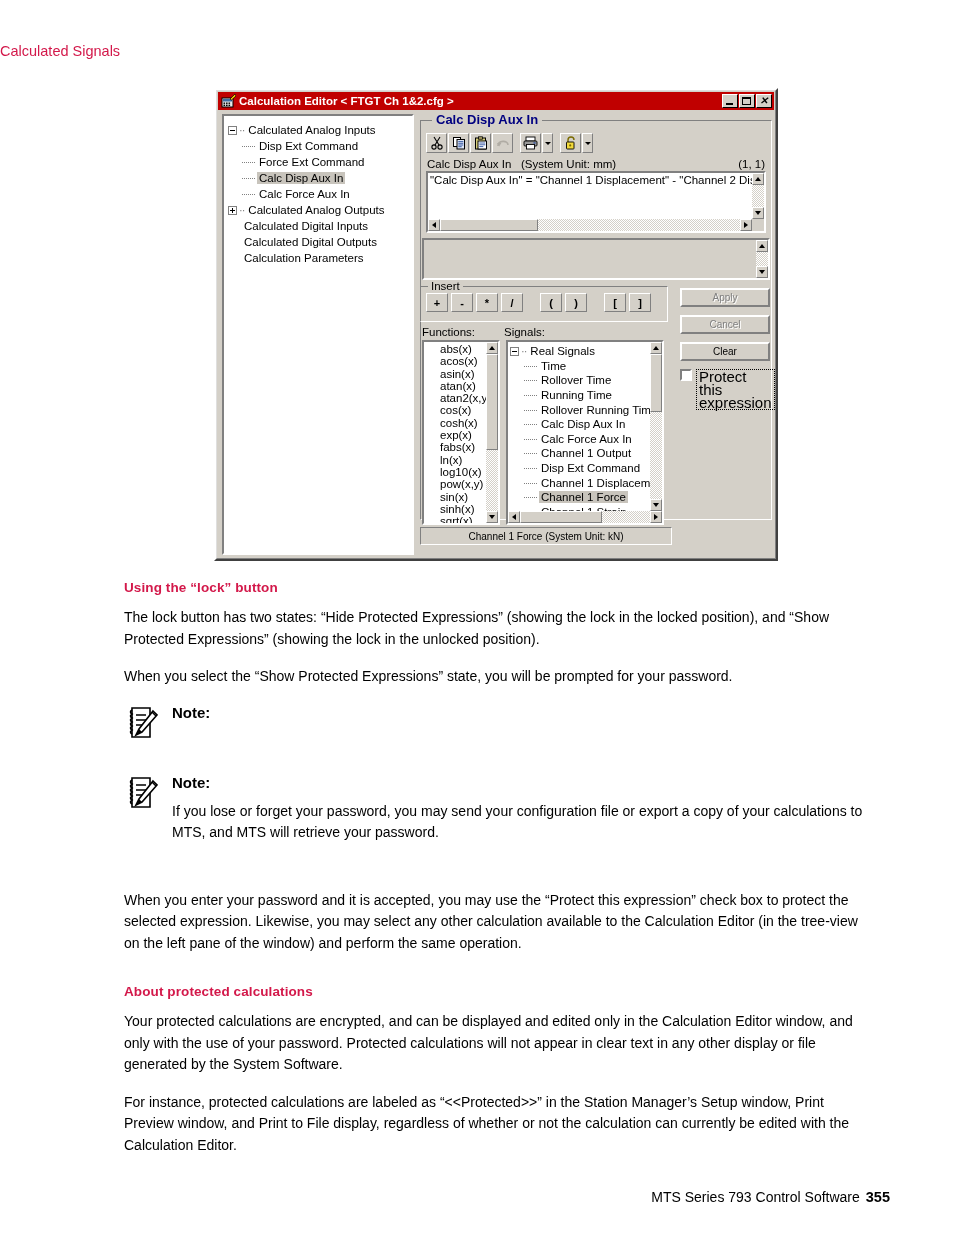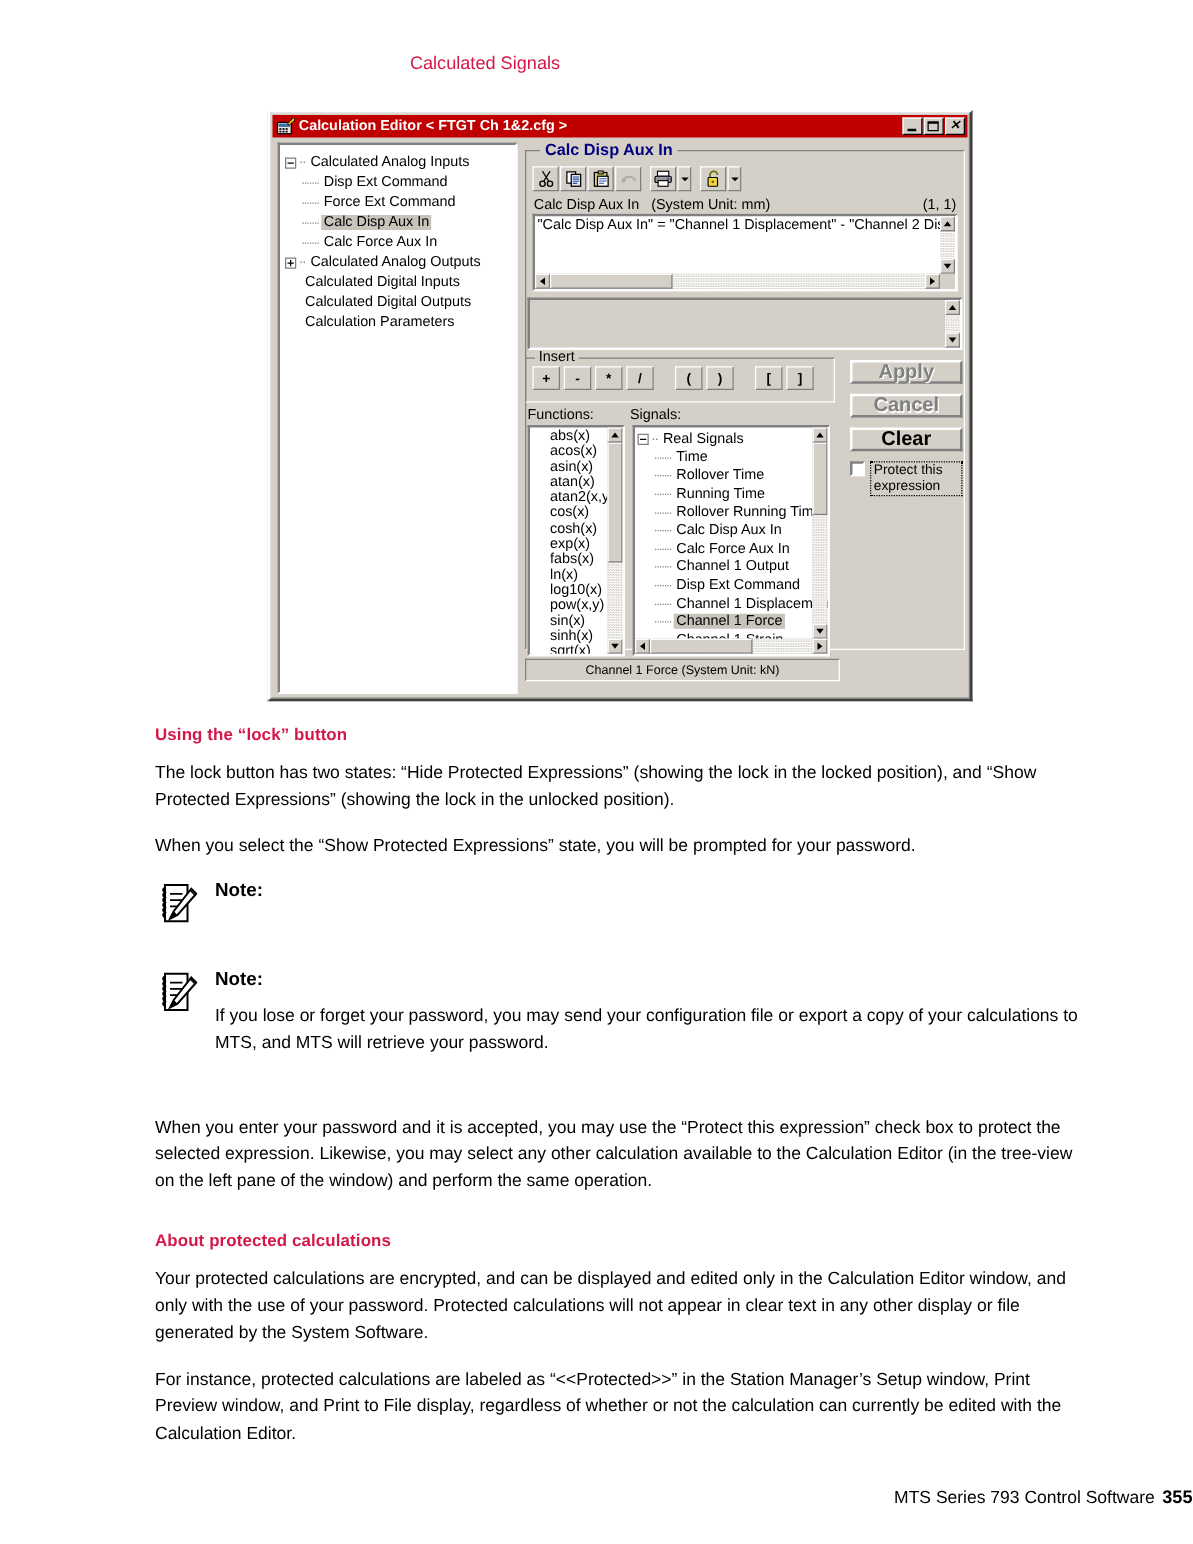--- a/index.html
+++ b/index.html
@@ -3,24 +3,24 @@
 <meta charset="utf-8">
 <style>
   html,body{margin:0;padding:0;}
   body{
     width:954px;height:1235px;background:#ffffff;
     font-family:"Liberation Sans",sans-serif;
     color:#000;position:relative;overflow:hidden;
   }
 
   
-  .page-header{position:absolute;top:42px;left:0;width:860px;text-align:center;padding-right:84px;box-sizing:border-box;}
+  .page-header{position:absolute;top:42px;left:0;width:860px;text-align:left;padding-right:84px;box-sizing:border-box;}
   .page-header span{color:#d3184a;font-size:14.5px;}
 
-  .page-footer{position:absolute;top:1189px;left:0;width:954px;text-align:right;box-sizing:border-box;font-size:14px;}
+  .page-footer{position:absolute;top:1189px;left:0;width:954px;text-align:right;padding-right:64px;box-sizing:border-box;font-size:14px;}
   .page-footer .pg{font-weight:bold;margin-left:6px;font-size:14.5px;}
 
   
   .content{position:absolute;left:124px;top:580px;width:748px;}
   .h-red{color:#d3184a;font-weight:bold;font-size:13.5px;margin:0 0 12px 0;letter-spacing:0.1px;}
   p.para{font-size:14px;line-height:21.5px;margin:0 0 16px 0;}
   .sec{margin-bottom:14px;}
   .spacer-lg{height:18px;}
 
   .note{display:flex;align-items:flex-start;margin:0 0 10px 0;}
@@ -164,30 +164,30 @@
     background:#fff;border:2px solid;border-color:#808080 #ffffff #ffffff #808080;box-sizing:border-box;overflow:hidden;
   }
   .sg-items{padding:2px 0 0 2px;width:142px;}
   .sg-items .tnode{height:14.6px;font-size:11.5px;}
 
   .btn-col{position:absolute;left:464px;top:198px;width:90px;}
   .dbtn{
     width:90px;height:19px;background:#d4d0c8;
     border:2px solid;border-color:#ffffff #808080 #808080 #ffffff;
     box-sizing:border-box;display:flex;align-items:center;justify-content:center;
-    font-size:16px;margin-bottom:8px;font-weight:bold;
+    font-size:10px;margin-bottom:8px;
   }
   .dbtn.disabled{color:#808080;text-shadow:1px 1px 0 #ffffff;}
   .chkrow{display:flex;align-items:flex-start;margin-top:2px;}
   .chkbox{
     width:12px;height:12px;background:#fff;
     border:2px solid;border-color:#808080 #ffffff #ffffff #808080;
     box-sizing:border-box;flex:0 0 12px;margin-right:4px;
   }
-  .chklabel{font-size:11px;line-height:13px;border:1px dotted #000;padding:0 2px;}
+  .chklabel{font-size:15px;line-height:13px;border:1px dotted #000;padding:0 2px;}
 
   .statusbar{
     position:absolute;left:204px;top:437px;width:252px;height:18px;
     border:1px solid;border-color:#808080 #ffffff #ffffff #808080;
     box-sizing:border-box;display:flex;align-items:center;justify-content:center;
     font-size:10px;
   }
 </style>
 </head>
 <body>

